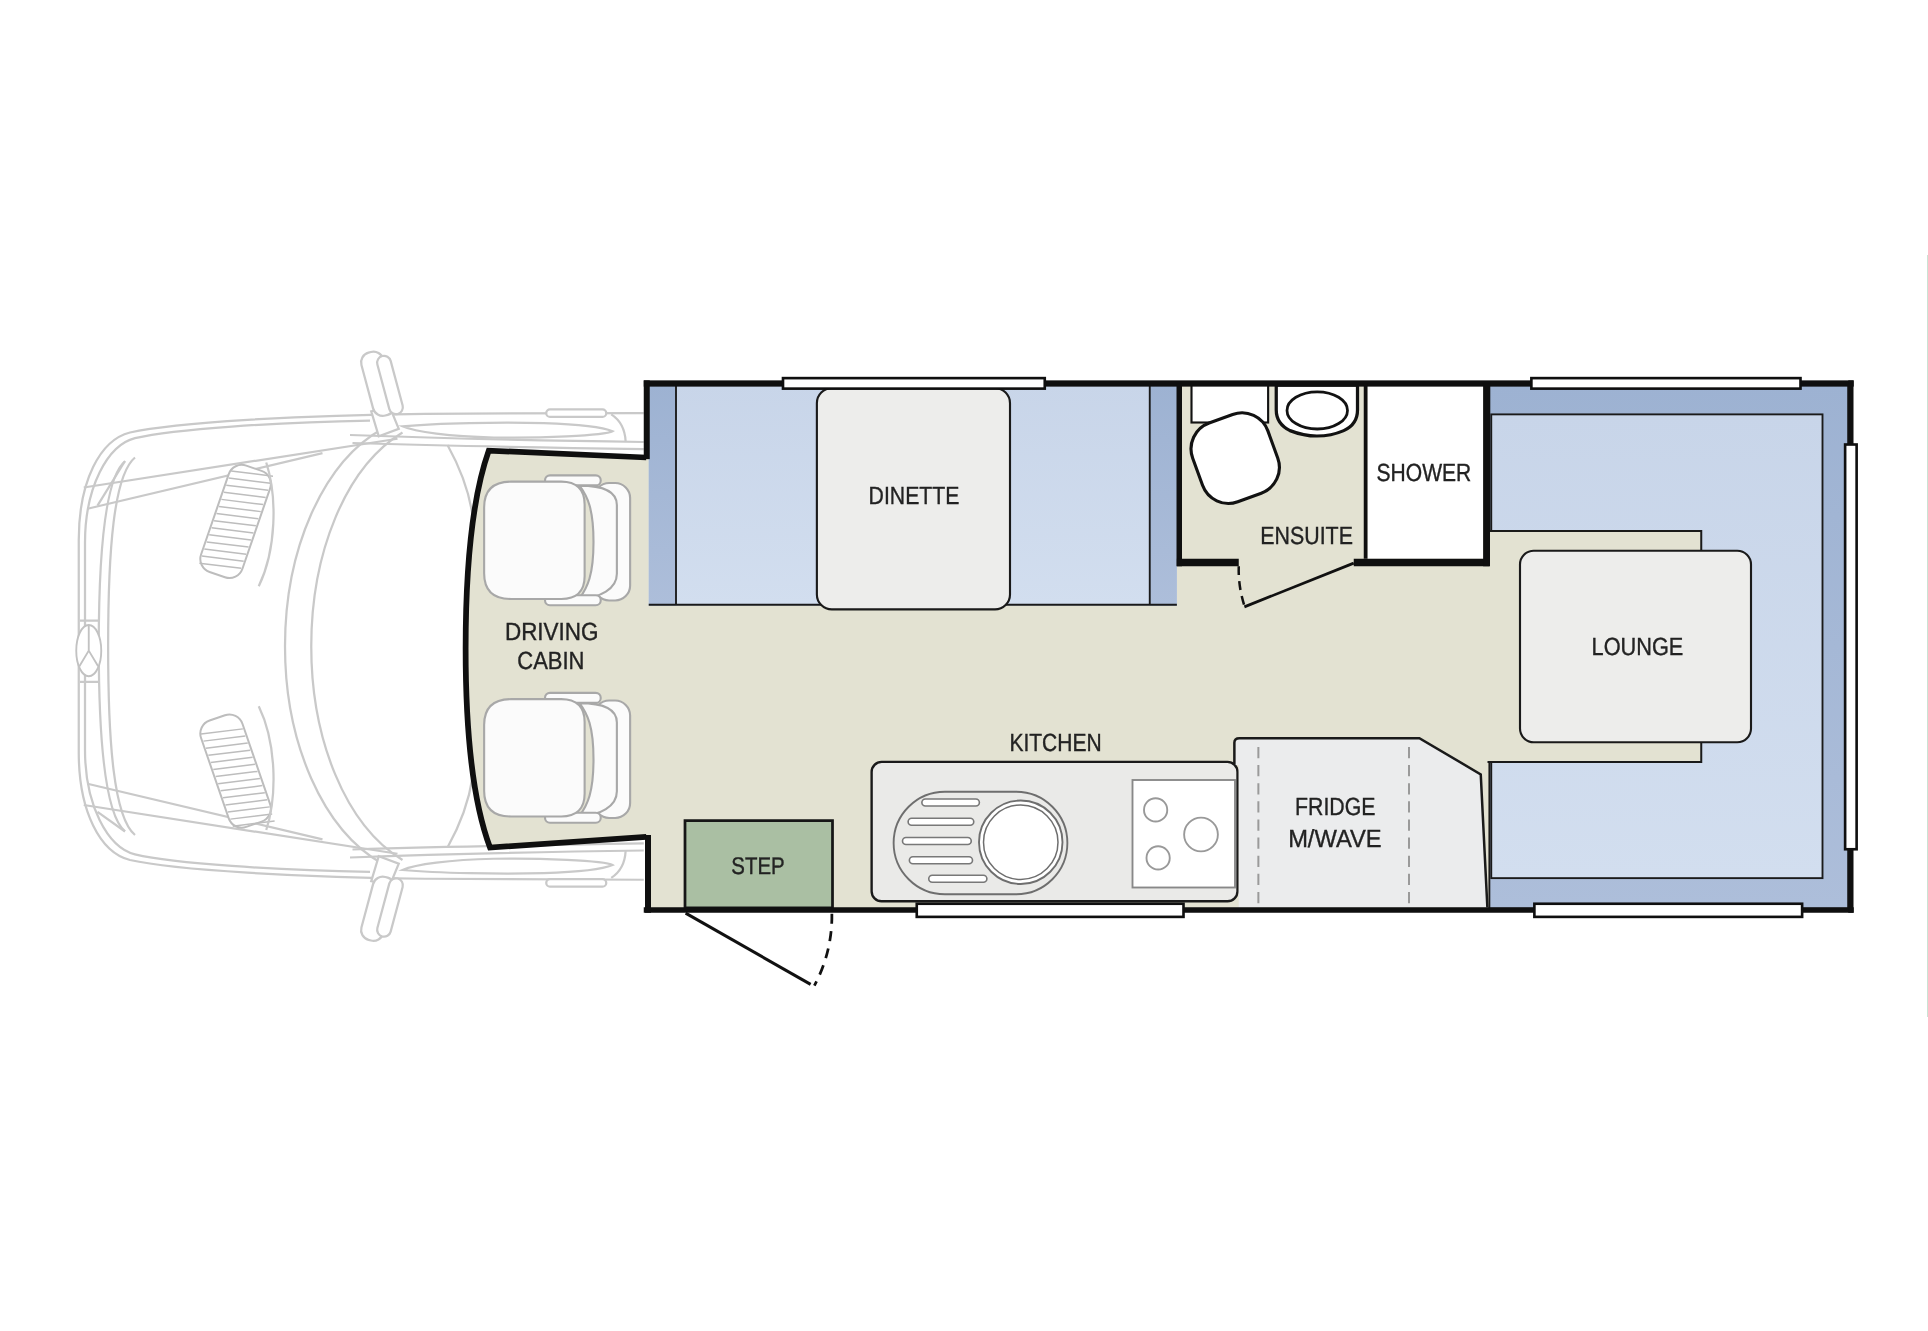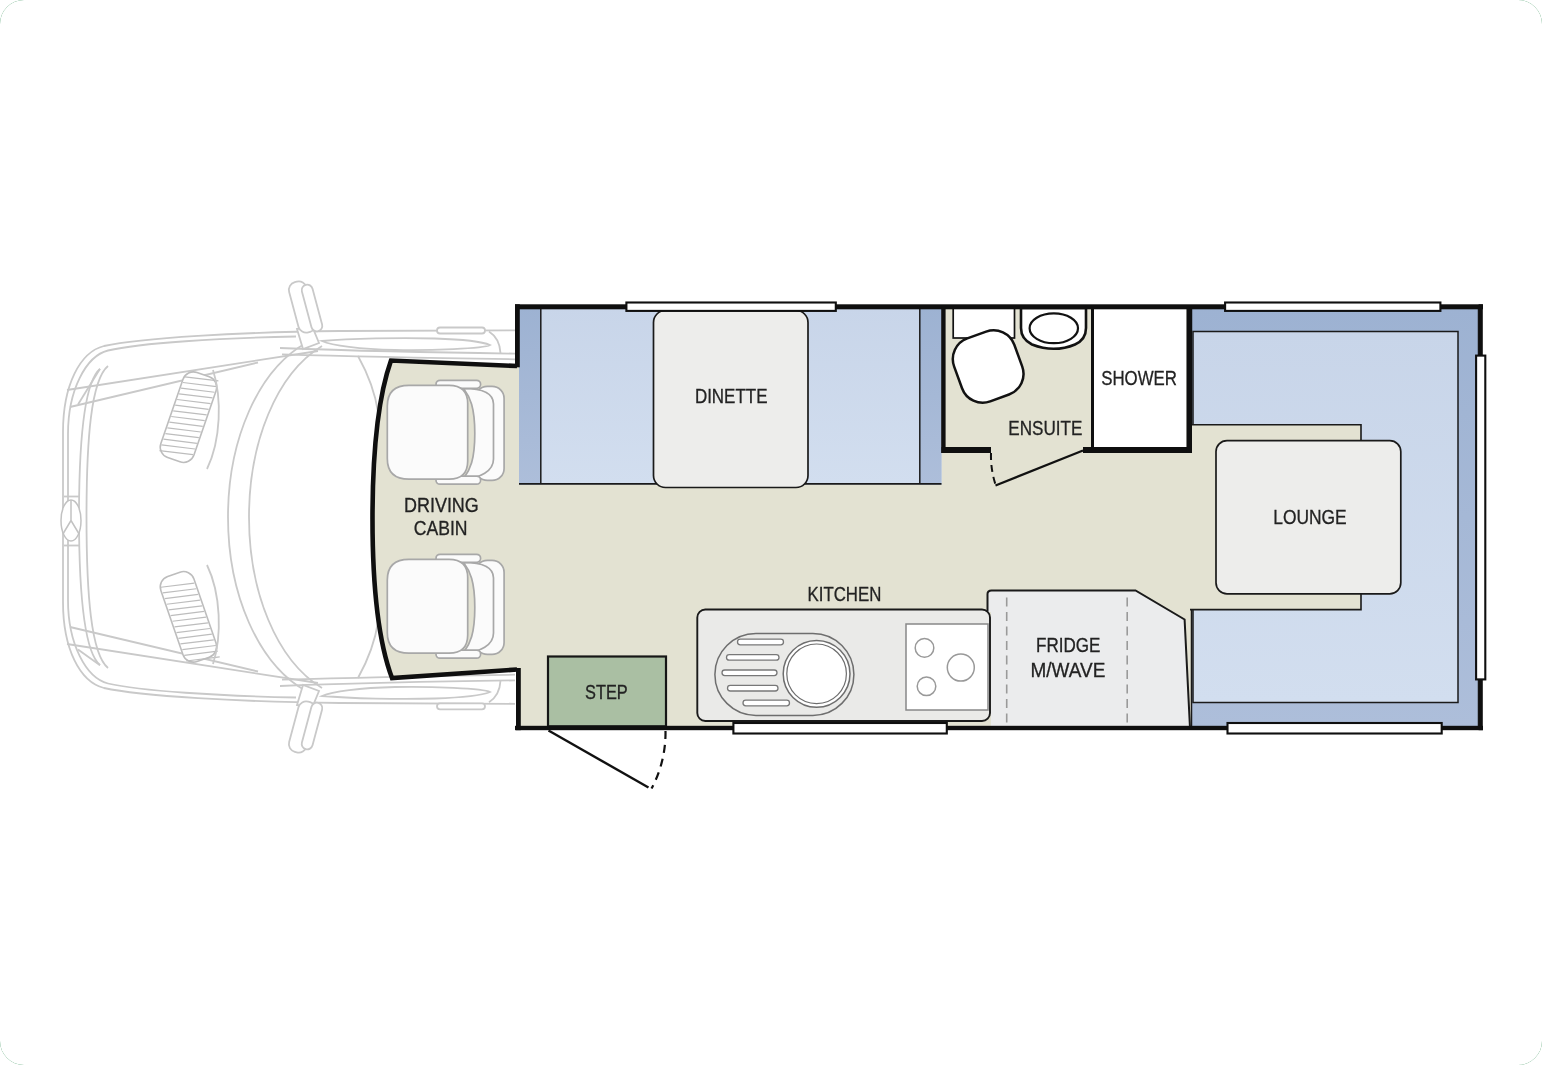--- a/index.html
+++ b/index.html
@@ -1,16 +1,16 @@
 <!DOCTYPE html>
 <html><head>
 <meta charset="utf-8">
 <style>
   html,body{margin:0;padding:0;background:#ffffff;}
-  .wrap{width:1542px;height:1065px;position:relative;overflow:hidden;background:#15803d;border-radius:24px;}
+  .wrap{width:1542px;height:1065px;position:relative;overflow:hidden;background:#15803d;}
   svg{display:block;}
   text{font-family:"Liberation Sans", sans-serif;fill:#232323;}
 </style>
 </head>
 <body>
 <div class="wrap">
 <svg width="1542" height="1065" viewBox="0 0 1542 1065">
 <defs>
 <linearGradient id="med" x1="0" y1="0" x2="0" y2="1">
   <stop offset="0" stop-color="#9db2d2"></stop>

